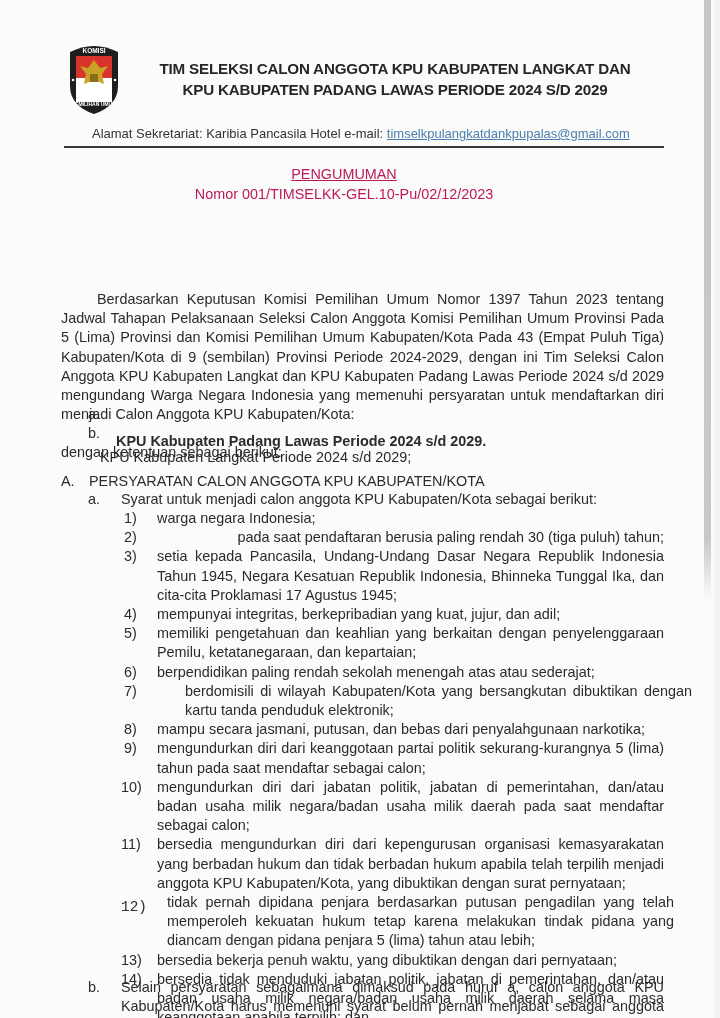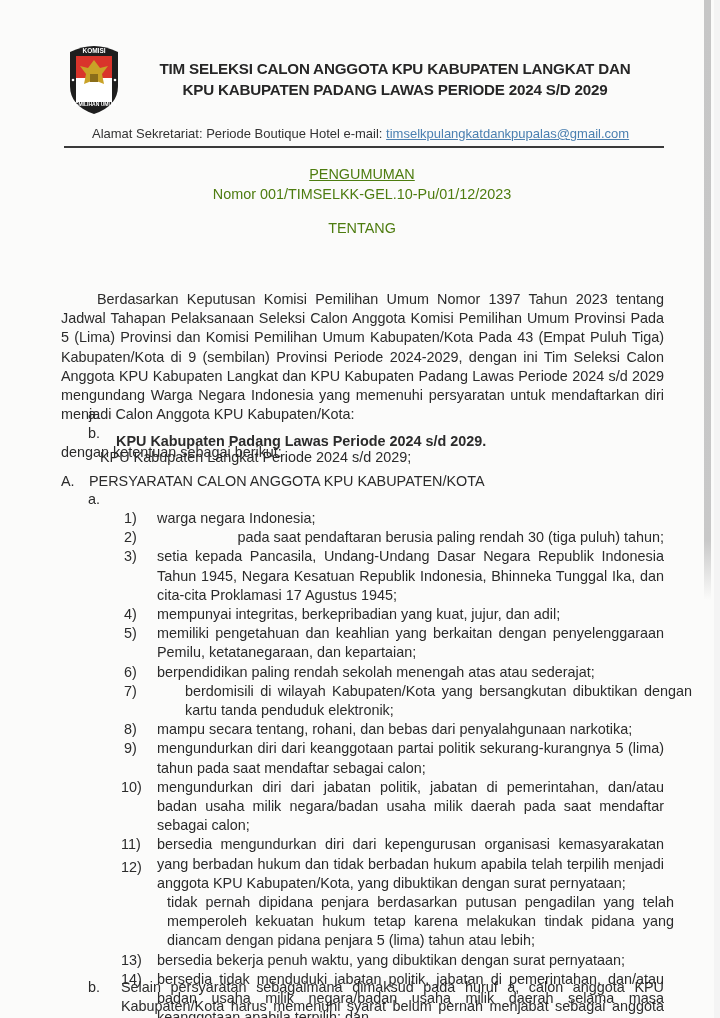--- a/index.html
+++ b/index.html
@@ -34,21 +34,21 @@
       font-size: 13px; color: #333;
       white-space: nowrap;
     }
     .address .email { color: #4a7fb0; text-decoration: underline; }
     .rule {
       position: absolute; left: 64px; top: 146px; width: 600px; height: 2px;
       background: #3a3a3a;
     }
 
     
-    .center { position: absolute; left: 50px; width: 624px; text-align: center; font-size: 14.4px; color: #4d7c0f; }
+    .center { position: absolute; left: 32px; width: 624px; text-align: center; font-size: 14.4px; color: #be185d; }
     .ann-title { top: 166px; text-decoration: underline; }
     .ann-number { top: 186px; }
     .tentang { top: 220px; }
     .subject { top: 238px; line-height: 19px; }
 
     
     .para {
       position: absolute; left: 61px; width: 603px; top: 290px;
       font-size: 14.4px; line-height: 19.2px; text-align: justify;
       text-indent: 36px;
@@ -83,71 +83,71 @@
       <circle cx="51" cy="38" r="1.3" fill="#ffffff"></circle>
     </svg>
   </div>
 
   <div class="org-title">
     <div>TIM SELEKSI CALON ANGGOTA KPU KABUPATEN LANGKAT DAN</div>
     <div>KPU KABUPATEN PADANG LAWAS PERIODE 2024 S/D 2029</div>
   </div>
 
   <div class="address">
-    <span>Alamat Sekretariat: Periode Boutique Hotel  e-mail: </span><span class="email">timselkpulangkatdankpupalas@gmail.com</span>
+    <span>Alamat Sekretariat: Karibia Pancasila Hotel  e-mail: </span><span class="email">timselkpulangkatdankpupalas@gmail.com</span>
   </div>
   <div class="rule"></div>
 
   <div class="center ann-title">PENGUMUMAN</div>
-  <div class="center ann-number">Nomor 001/TIMSELKK-GEL.10-Pu/01/12/2023</div>
-  <div class="center tentang">TENTANG</div>
+  <div class="center ann-number">Nomor 001/TIMSELKK-GEL.10-Pu/02/12/2023</div>
 
   <div class="para">Berdasarkan Keputusan Komisi Pemilihan Umum Nomor 1397 Tahun 2023 tentang Jadwal Tahapan Pelaksanaan Seleksi Calon Anggota Komisi Pemilihan Umum Provinsi Pada 5 (Lima) Provinsi dan Komisi Pemilihan Umum Kabupaten/Kota Pada 43 (Empat Puluh Tiga) Kabupaten/Kota di 9 (sembilan) Provinsi Periode 2024-2029, dengan ini Tim Seleksi Calon Anggota KPU Kabupaten Langkat dan KPU Kabupaten Padang Lawas Periode 2024 s/d 2029 mengundang Warga Negara Indonesia yang memenuhi persyaratan untuk mendaftarkan diri menjadi Calon Anggota KPU Kabupaten/Kota:</div>
 
   <div class="lineitem" style="left:88px; top:405px;">
     <span>a.</span>
   </div>
   <div class="lineitem" style="left:100px; top:405px;margin-top:43px;">KPU Kabupaten Langkat Periode 2024 s/d 2029;</div>
   <div class="lineitem" style="left:88px; top:424px;">
     <span>b.</span>
   </div>
   <div class="lineitem" style="left:116px; top:432px;font-weight:bold;">KPU Kabupaten Padang Lawas Periode 2024 s/d 2029.</div>
   <div class="lineitem" style="left:61px; top:443px;">dengan ketentuan sebagai berikut:</div>
 
   <div class="lineitem" style="left:61px; top:472px;">A.</div>
   <div class="lineitem" style="left:89px; top:472px;">PERSYARATAN CALON ANGGOTA KPU KABUPATEN/KOTA</div>
 
   <div class="lineitem" style="left:88px; top:490px;">a.</div>
+  <div class="lineitem" style="left:121px; top:490px;">Syarat untuk menjadi calon anggota KPU Kabupaten/Kota sebagai berikut:</div>
 
   <div id="req-list">
       <div class="lineitem" style="left: 124px; top: 509px;">1)</div>
       <div class="lineitem" style="left: 157px; top: 509px; width: 507px; text-align: left;">warga negara Indonesia;</div>
       <div class="lineitem" style="left: 124px; top: 528.2px;">2)</div>
       <div class="lineitem" style="left: 157px; top: 528.2px; width: 507px; text-align: right;">pada saat pendaftaran berusia paling rendah 30 (tiga puluh) tahun;</div>
       <div class="lineitem" style="left: 124px; top: 547.4px;">3)</div>
       <div class="lineitem" style="left: 157px; top: 547.4px; width: 507px; text-align: justify;">setia kepada Pancasila, Undang-Undang Dasar Negara Republik Indonesia Tahun 1945, Negara Kesatuan Republik Indonesia, Bhinneka Tunggal Ika, dan cita-cita Proklamasi 17 Agustus 1945;</div>
       <div class="lineitem" style="left: 124px; top: 605px;">4)</div>
       <div class="lineitem" style="left: 157px; top: 605px; width: 507px; text-align: left;">mempunyai integritas, berkepribadian yang kuat, jujur, dan adil;</div>
       <div class="lineitem" style="left: 124px; top: 624.2px;">5)</div>
       <div class="lineitem" style="left: 157px; top: 624.2px; width: 507px; text-align: justify;">memiliki pengetahuan dan keahlian yang berkaitan dengan penyelenggaraan Pemilu, ketatanegaraan, dan kepartaian;</div>
       <div class="lineitem" style="left: 124px; top: 662.6px;">6)</div>
       <div class="lineitem" style="left: 157px; top: 662.6px; width: 507px; text-align: left;">berpendidikan paling rendah sekolah menengah atas atau sederajat;</div>
       <div class="lineitem" style="left: 124px; top: 681.8px;">7)</div>
       <div class="lineitem" style="left: 157px; top: 681.8px; width: 507px; text-align: justify; margin-left: 28px;">berdomisili di wilayah Kabupaten/Kota yang bersangkutan dibuktikan dengan kartu tanda penduduk elektronik;</div>
       <div class="lineitem" style="left: 124px; top: 720.2px;">8)</div>
-      <div class="lineitem" style="left: 157px; top: 720.2px; width: 507px; text-align: left;">mampu secara tentang, rohani, dan bebas dari penyalahgunaan narkotika;</div>
+      <div class="lineitem" style="left: 157px; top: 720.2px; width: 507px; text-align: left;">mampu secara jasmani, putusan, dan bebas dari penyalahgunaan narkotika;</div>
       <div class="lineitem" style="left: 124px; top: 739.4px;">9)</div>
       <div class="lineitem" style="left: 157px; top: 739.4px; width: 507px; text-align: justify;">mengundurkan diri dari keanggotaan partai politik sekurang-kurangnya 5 (lima) tahun pada saat mendaftar sebagai calon;</div>
       <div class="lineitem" style="left: 121px; top: 777.8px;">10)</div>
       <div class="lineitem" style="left: 157px; top: 777.8px; width: 507px; text-align: justify;">mengundurkan diri dari jabatan politik, jabatan di pemerintahan, dan/atau badan usaha milik negara/badan usaha milik daerah pada saat mendaftar sebagai calon;</div>
       <div class="lineitem" style="left: 121px; top: 835.4px;">11)</div>
       <div class="lineitem" style="left: 157px; top: 835.4px; width: 507px; text-align: justify;">bersedia mengundurkan diri dari kepengurusan organisasi kemasyarakatan yang berbadan hukum dan tidak berbadan hukum apabila telah terpilih menjadi anggota KPU Kabupaten/Kota, yang dibuktikan dengan surat pernyataan;</div>
-      <div class="lineitem" style="left: 121px; top: 858px;">12)</div>
+      <div class="lineitem" style="left: 121px; top: 898px; font-family: Liberation Mono, monospace;">12)</div>
       <div class="lineitem" style="left: 167px; top: 893px; width: 507px; text-align: justify;">tidak pernah dipidana penjara berdasarkan putusan pengadilan yang telah memperoleh kekuatan hukum tetap karena melakukan tindak pidana yang diancam dengan pidana penjara 5 (lima) tahun atau lebih;</div>
       <div class="lineitem" style="left: 121px; top: 950.6px;">13)</div>
-      <div class="lineitem" style="left: 157px; top: 950.6px; width: 507px; text-align: left;">bersedia bekerja penuh waktu, yang dibuktikan dengan surat pernyataan;</div>
+      <div class="lineitem" style="left: 157px; top: 950.6px; width: 507px; text-align: left;">bersedia bekerja penuh waktu, yang dibuktikan dengan dari pernyataan;</div>
       <div class="lineitem" style="left: 121px; top: 969.8px;">14)</div>
       <div class="lineitem" style="left: 157px; top: 969.8px; width: 507px; text-align: justify;">bersedia tidak menduduki jabatan politik, jabatan di pemerintahan, dan/atau badan usaha milik negara/badan usaha milik daerah selama masa keanggotaan apabila terpilih; dan</div>
     </div>
 
   <div class="lineitem" style="left:88px; top:978px;">b.</div>
   <div class="lineitem" style="left:121px; top:978px; width:543px; text-align:justify; text-align-last:justify;">Selain persyaratan sebagaimana dimaksud pada huruf a, calon anggota KPU Kabupaten/Kota harus memenuhi syarat belum pernah menjabat sebagai anggota</div>
 </div>
 
 </body></html>

